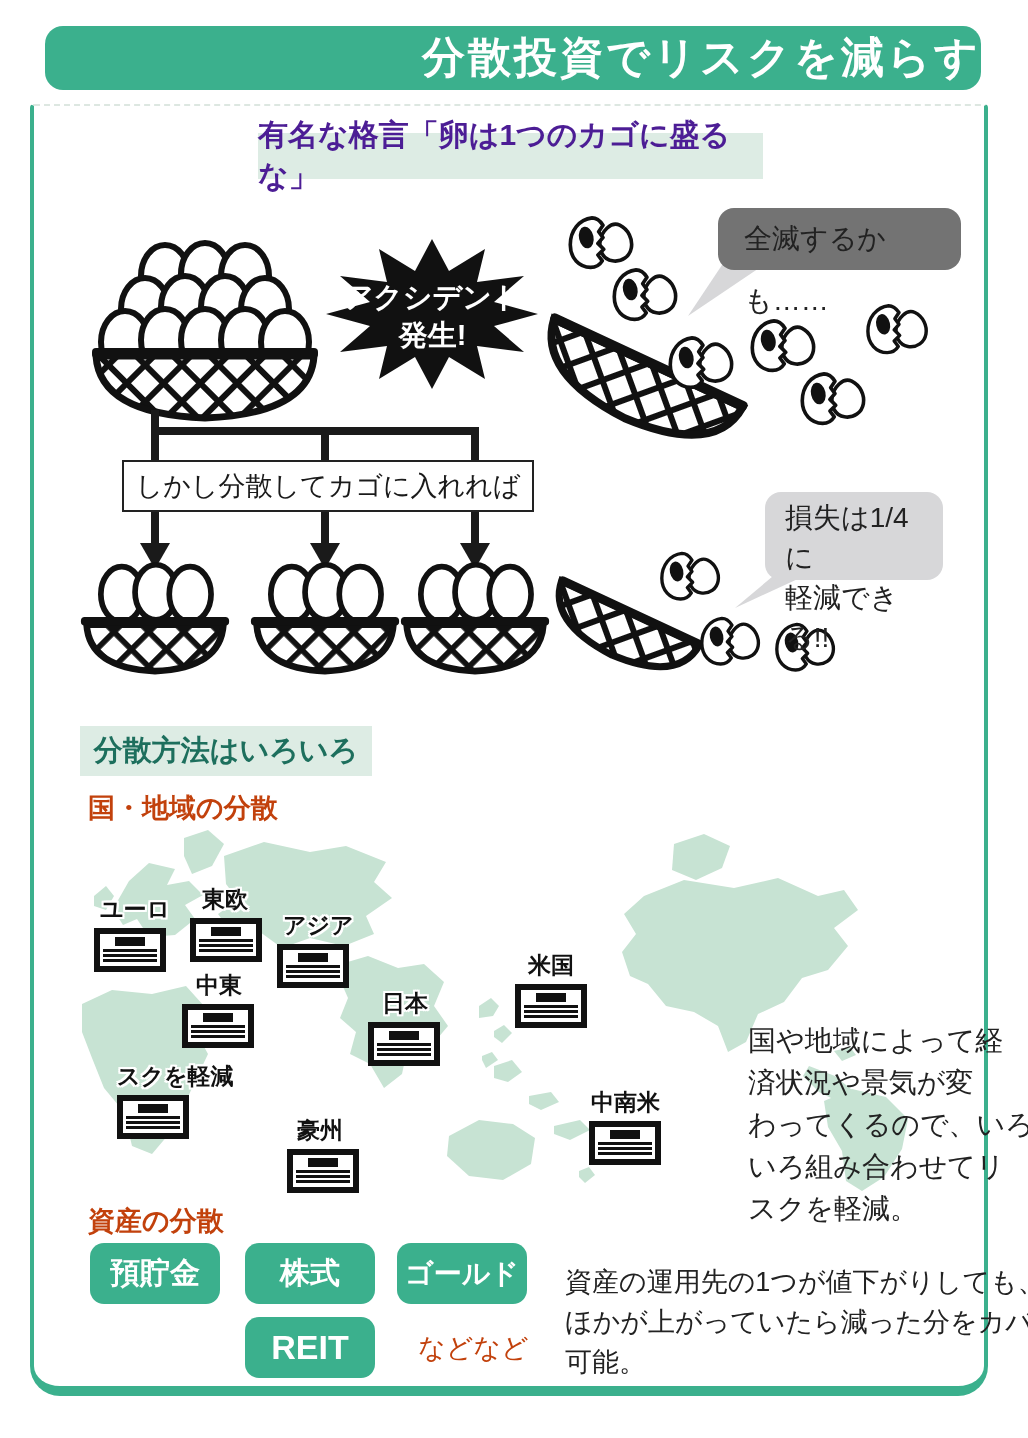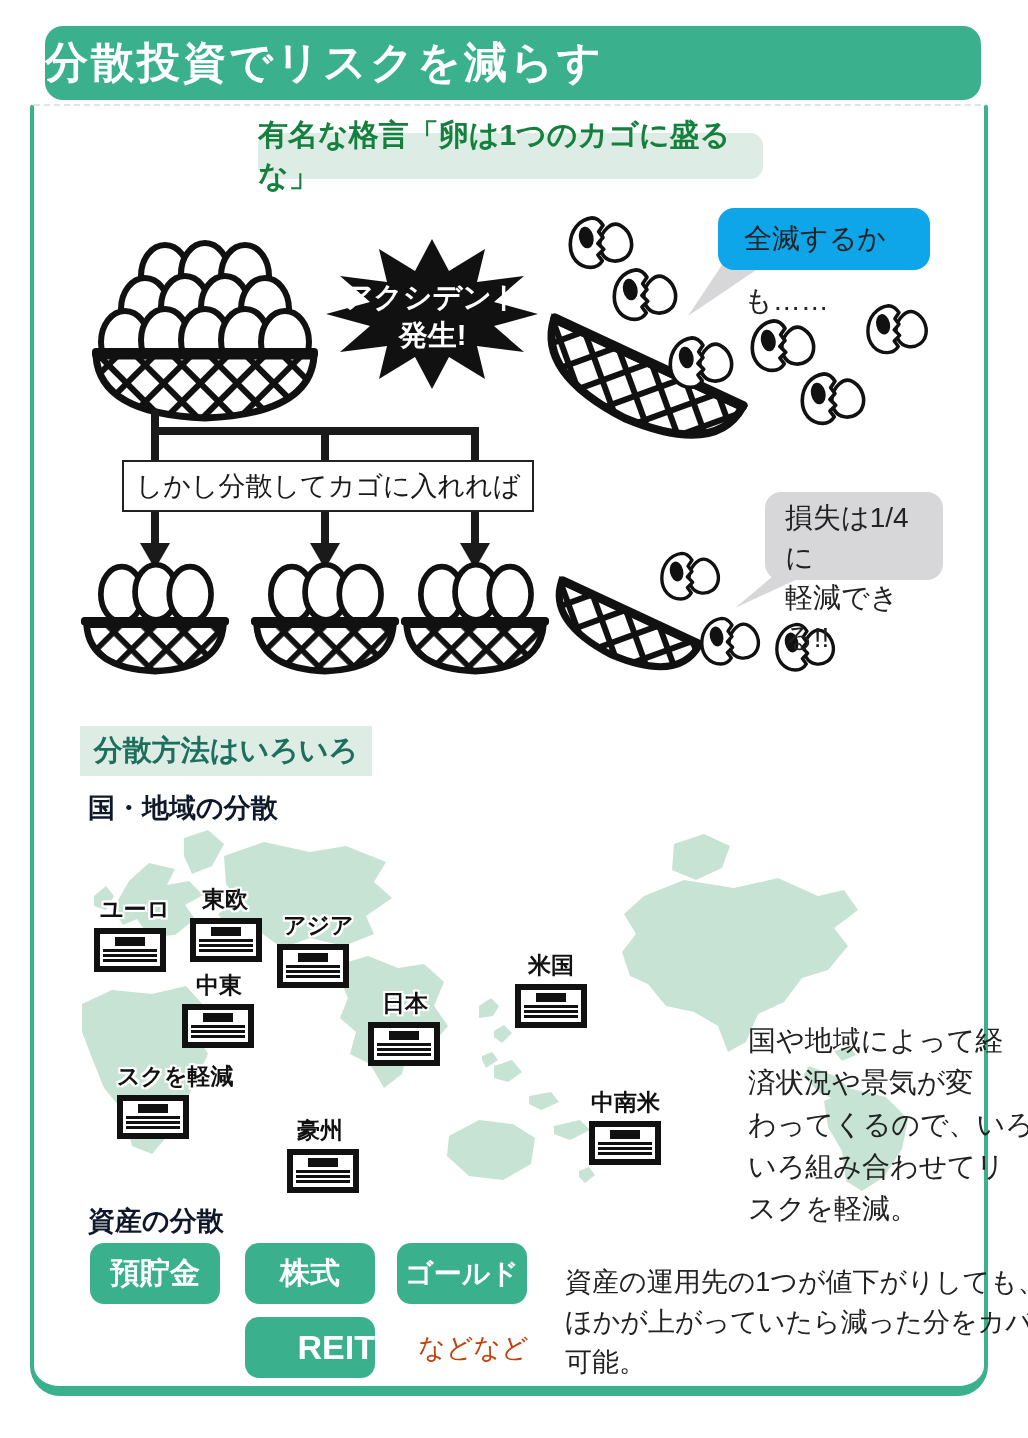--- a/index.html
+++ b/index.html
@@ -1,30 +1,30 @@
 <!DOCTYPE html>
 <html lang="ja"><head>
 <meta charset="utf-8">
 <style>
   html,body{margin:0;padding:0;background:#fff;}
   .page{position:relative;width:1028px;height:1438px;background:#fff;overflow:hidden;
         font-family:"Liberation Sans","DejaVu Sans",sans-serif;color:#1a1a1a;}
   
-  .banner{position:absolute;left:45px;top:26px;width:936px;height:74px;border-radius:18px;
-          display:flex;align-items:center;justify-content:flex-start;}
+  .banner{position:absolute;left:45px;top:26px;width:936px;height:64px;border-radius:18px;
+          display:flex;align-items:center;justify-content:flex-end;}
   .banner span{color:#fff;font-size:43px;font-weight:bold;letter-spacing:3px;}
   .frame{position:absolute;left:30px;top:104px;width:958px;height:1292px;box-sizing:border-box;
          border-left:4px solid;border-right:4px solid;border-bottom:10px solid;
          border-top:2px dashed #dde7e1;border-radius:4px 4px 30px 30px;}
   
   .proverb{position:absolute;left:258px;top:133px;width:505px;height:46px;display:flex;
            align-items:center;justify-content:center;font-size:30px;font-weight:bold;}
   .methods-header{position:absolute;left:80px;top:726px;width:292px;height:50px;display:flex;
            align-items:center;justify-content:center;font-size:29px;font-weight:bold;}
-  .sub-title{position:absolute;font-size:27px;font-weight:bold;color:#0f172a;}
+  .sub-title{position:absolute;font-size:27px;font-weight:bold;color:#c2410c;}
   .burst-text{position:absolute;left:330px;top:278px;width:205px;text-align:center;color:#fff;
               font-size:29px;font-weight:bold;line-height:38px;}
   
   .bubble{position:absolute;border-radius:16px;font-size:28px;color:#222;}
   .bubble-tail{position:absolute;}
   
   .abar{position:absolute;background:#1a1a1a;}
   .ahead{position:absolute;width:30px;height:26px;background:#1a1a1a;
          clip-path:polygon(50% 100%,0 0,100% 0);}
   .divide-box{position:absolute;left:122px;top:460px;width:408px;height:48px;background:#fff;
@@ -73,21 +73,21 @@
       </symbol>
     </defs>
   </svg>
 
   <div class="banner" style="background: rgb(59, 176, 141);">
     <span>分散投資でリスクを減らす</span>
   </div>
 
   <div class="frame" style="border-color: rgb(221, 231, 225) rgb(59, 176, 141) rgb(59, 176, 141);"></div>
 
-  <div class="proverb" style="background: rgb(221, 236, 228); color: #15803d; border-radius: 13px;">
+  <div class="proverb" style="background: rgb(221, 236, 228); color: #4c1d95;">
     <span>有名な格言「卵は1つのカゴに盛るな」</span>
   </div>
 
   <svg style="left:90px;top:232px;" width="230" height="190" viewBox="0 0 230 190">
     <ellipse cx="75" cy="44" rx="24" ry="31" fill="#fff" stroke="#111" stroke-width="6"></ellipse>
     <ellipse cx="115" cy="42" rx="24" ry="31" fill="#fff" stroke="#111" stroke-width="6"></ellipse>
     <ellipse cx="155" cy="44" rx="24" ry="31" fill="#fff" stroke="#111" stroke-width="6"></ellipse>
     <ellipse cx="55" cy="77" rx="24" ry="31" fill="#fff" stroke="#111" stroke-width="6"></ellipse>
     <ellipse cx="95" cy="75" rx="24" ry="31" fill="#fff" stroke="#111" stroke-width="6"></ellipse>
     <ellipse cx="135" cy="75" rx="24" ry="31" fill="#fff" stroke="#111" stroke-width="6"></ellipse>
@@ -116,21 +116,21 @@
     </g>
     <use href="#eggpair" x="18" y="12" width="80" height="62"></use>
     <use href="#eggpair" x="62" y="64" width="80" height="62"></use>
     <use href="#eggpair" x="118" y="132" width="80" height="62"></use>
     <use href="#eggpair" x="200" y="115" width="80" height="62"></use>
     <use href="#eggpair" x="316" y="100" width="76" height="59"></use>
     <use href="#eggpair" x="250" y="168" width="80" height="62"></use>
   </svg>
 
   <div class="bubble-tail" style="left: 688px; top: 262px; width: 80px; height: 54px; clip-path: polygon(45% 0px, 100% 0px, 0px 100%); background: rgb(215, 215, 217);"></div>
-  <div class="bubble" style="left: 718px; top: 208px; width: 212px; height: 62px; line-height: 62px; padding-left: 26px; box-sizing: border-box; background: #0ea5e9;">
+  <div class="bubble" style="left: 718px; top: 208px; width: 243px; height: 62px; line-height: 62px; padding-left: 26px; box-sizing: border-box; background: #737373;">
     <span>全滅するかも……</span>
   </div>
 
   <div class="abar" style="left:151px;top:427px;width:328px;height:8px;"></div>
   <div class="abar" style="left:151px;top:410px;width:8px;height:135px;"></div>
   <div class="abar" style="left:321px;top:427px;width:8px;height:118px;"></div>
   <div class="abar" style="left:471px;top:427px;width:8px;height:118px;"></div>
   <div class="ahead" style="left:140px;top:543px;"></div>
   <div class="ahead" style="left:310px;top:543px;"></div>
   <div class="ahead" style="left:460px;top:543px;"></div>
@@ -292,21 +292,21 @@
 
   <div class="gbtn" style="left: 90px; top: 1243px; background: rgb(59, 176, 141);">
     <span>預貯金</span>
   </div>
   <div class="gbtn" style="left: 245px; top: 1243px; background: rgb(59, 176, 141);">
     <span>株式</span>
   </div>
   <div class="gbtn" style="left: 397px; top: 1243px; font-size: 28px; background: rgb(59, 176, 141);">
     <span>ゴールド</span>
   </div>
-  <div class="gbtn" style="left: 245px; top: 1317px; font-size: 34px; background: rgb(59, 176, 141); justify-content: flex-end;">
+  <div class="gbtn" style="left: 245px; top: 1317px; font-size: 34px; background: rgb(59, 176, 141);">
     <span>REIT</span>
   </div>
   <div class="etc">などなど</div>
 
   <div class="note asset-note" style="left:565px;top:1262px;">
     <div>資産の運用先の1つが値下がりしても、</div>
     <div>ほかが上がっていたら減った分をカバー</div>
     <div>可能。</div>
   </div>
 

